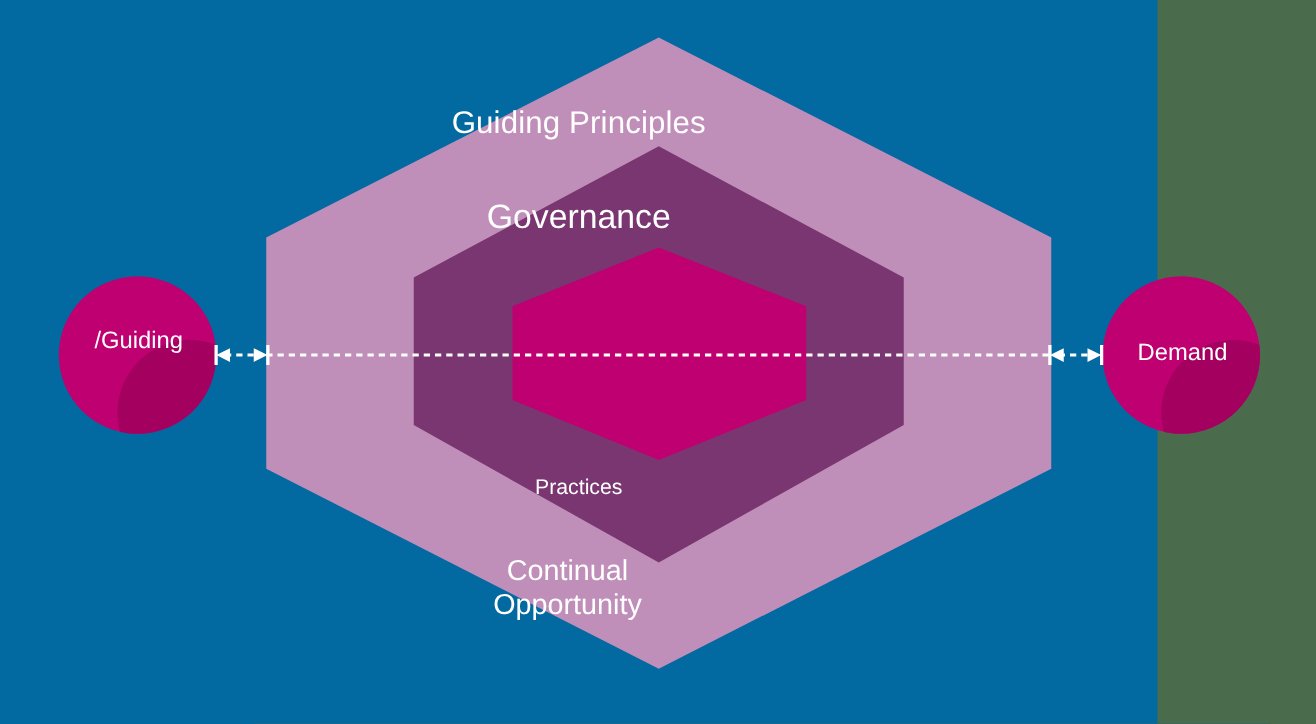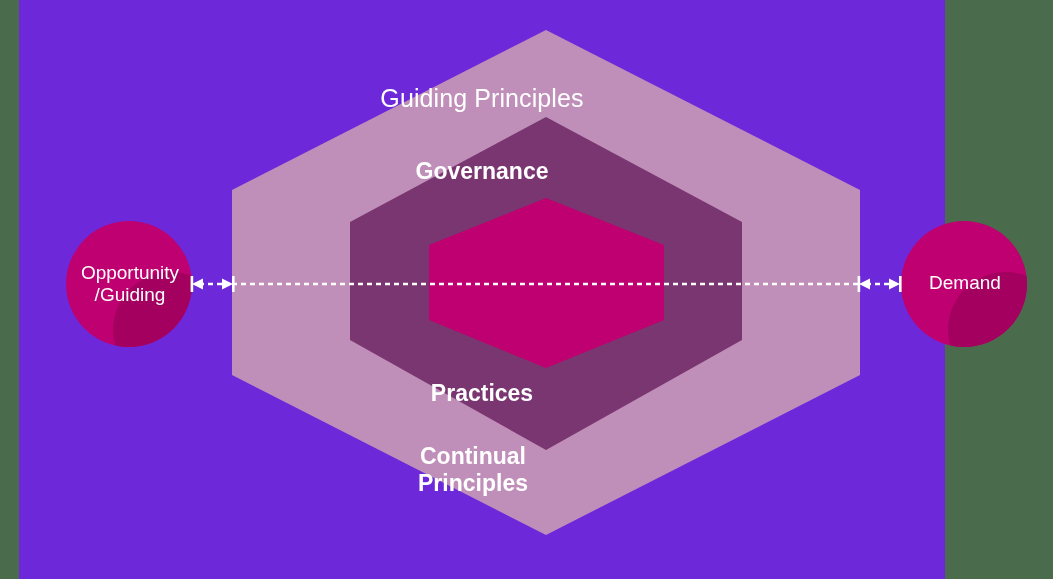--- a/index.html
+++ b/index.html
@@ -13,22 +13,21 @@
 
   body {
     font-family: "Liberation Sans", sans-serif;
     background: #4b6b4d;
   }
 
   #svs-diagram {
     position: relative;
     width: 926px;
     height: 579px;
-    background: #6d28d9;
-    margin-left: 19px;
+    background: #0369a1;
   }
 
   .layer-svg {
     position: absolute;
     top: 0;
     left: 0;
     width: 1053px;
     height: 579px;
     display: block;
   }
@@ -50,47 +49,47 @@
     top: 84px;
     font-size: 25px;
     font-weight: 400;
     letter-spacing: 0.1px;
   }
 
   .label-governance {
     left: 0;
     right: 0;
     top: 158px;
-    font-size: 23px;
-    font-weight: 700;
+    font-size: 27px;
+    font-weight: 400;
   }
 
   .label-service-value-chain {
     left: 0;
     right: 0;
     top: 267px;
     font-size: 25px;
     font-weight: 700;
     letter-spacing: -0.1px;
   }
 
   .label-practices {
     left: 0;
     right: 0;
     top: 380px;
-    font-size: 23px;
-    font-weight: 700;
+    font-size: 17px;
+    font-weight: 400;
   }
 
   .label-continual-improvement {
     left: 0;
     right: 18px;
     top: 443px;
     font-size: 23px;
-    font-weight: 700;
+    font-weight: 400;
     white-space: normal;
     line-height: 1.18;
   }
 
   .label-continual-improvement .ci-line {
     display: block;
   }
 
   
   .circle-caption {
@@ -175,25 +174,24 @@
 
   <div class="label label-guiding-principles">Guiding Principles</div>
 
   <div class="label label-governance">Governance</div>
 
 
   <div class="label label-practices">Practices</div>
 
   <div class="label label-continual-improvement">
     <span class="ci-line">Continual</span>
-    <span class="ci-line">Principles</span>
+    <span class="ci-line">Opportunity</span>
   </div>
 
   <div class="circle-caption caption-opportunity-demand">
-    <span class="cc-line">Opportunity</span>
     <span class="cc-line">/Guiding</span>
   </div>
 
   <div class="circle-caption caption-value">
     <span class="cc-line">Demand</span>
   </div>
 
 </div>
 
 </body></html>

